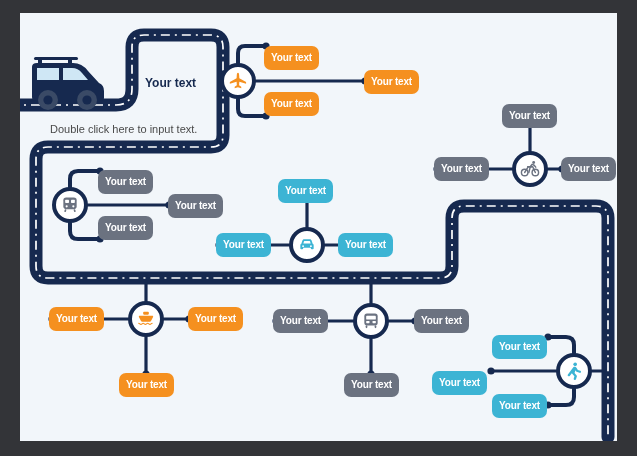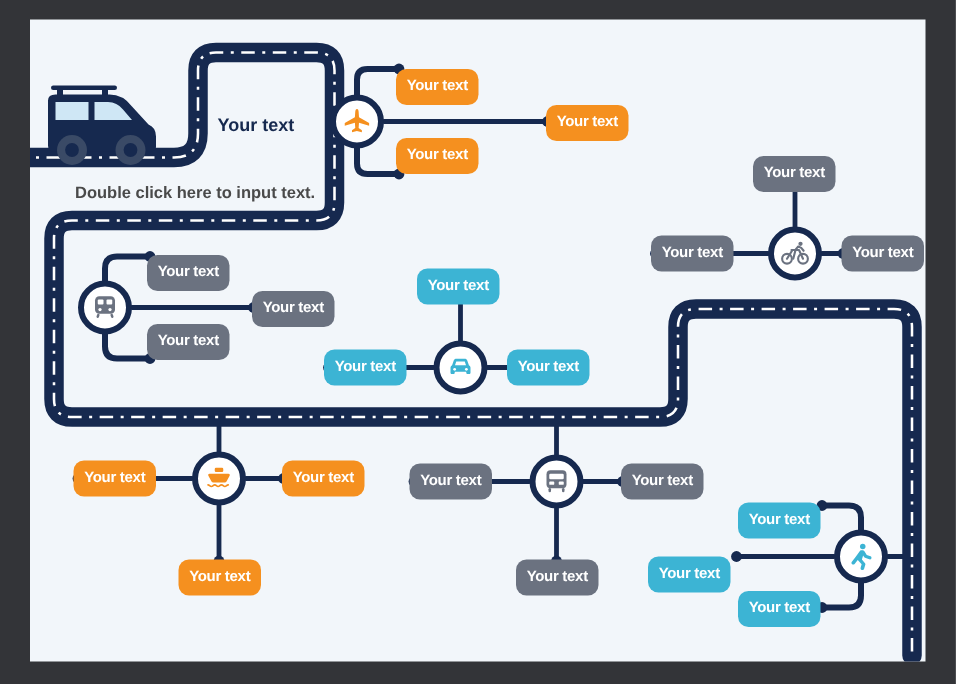--- a/index.html
+++ b/index.html
@@ -11,21 +11,21 @@
   svg.layer{position:absolute;left:0;top:0;width:597px;height:428px;overflow:visible;}
   .lbl{position:absolute;box-sizing:border-box;border-radius:7px;
        color:#ffffff;font-weight:bold;font-size:10px;line-height:1;
        display:flex;align-items:center;justify-content:center;
        letter-spacing:-.2px;white-space:nowrap;}
   .lbl.orange{background:#f5901f;}
   .lbl.teal{background:#3cb4d4;}
   .lbl.gray{background:#6b7280;}
   .plain{position:absolute;color:#16294f;font-weight:bold;font-size:12px;
          white-space:nowrap;}
-  .hint{position:absolute;color:#4a4a4a;font-weight:bold;font-size:11px;
+  .hint{position:absolute;color:#4a4a4a;font-weight:normal;font-size:11px;
         white-space:nowrap;}
   .node{position:absolute;width:36px;height:36px;border-radius:50%;
         background:#ffffff;border:4px solid #16294f;box-sizing:border-box;
         display:flex;align-items:center;justify-content:center;}
   .node svg{display:block;}
 </style>
 </head>
 <body>
 
 <div id="frame">

